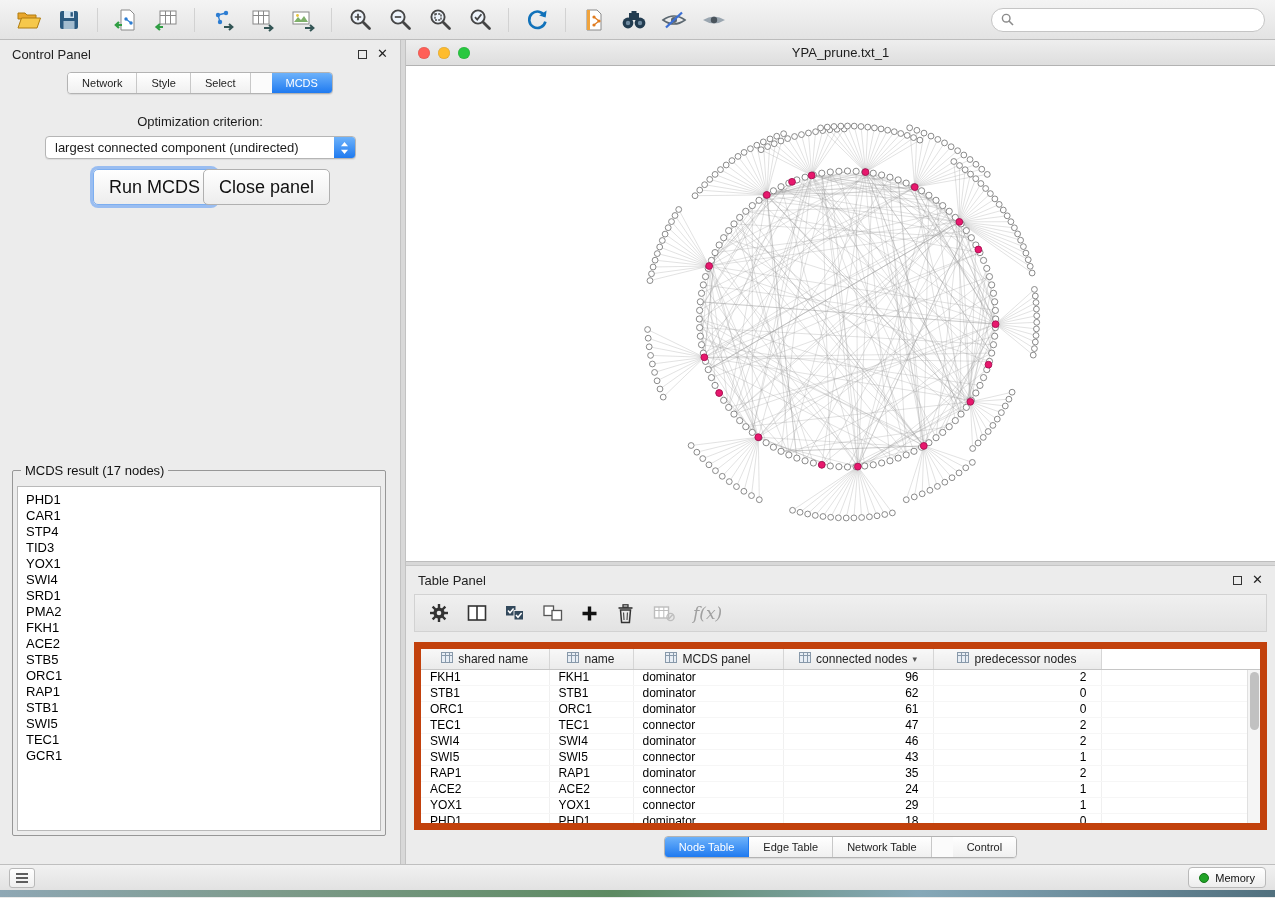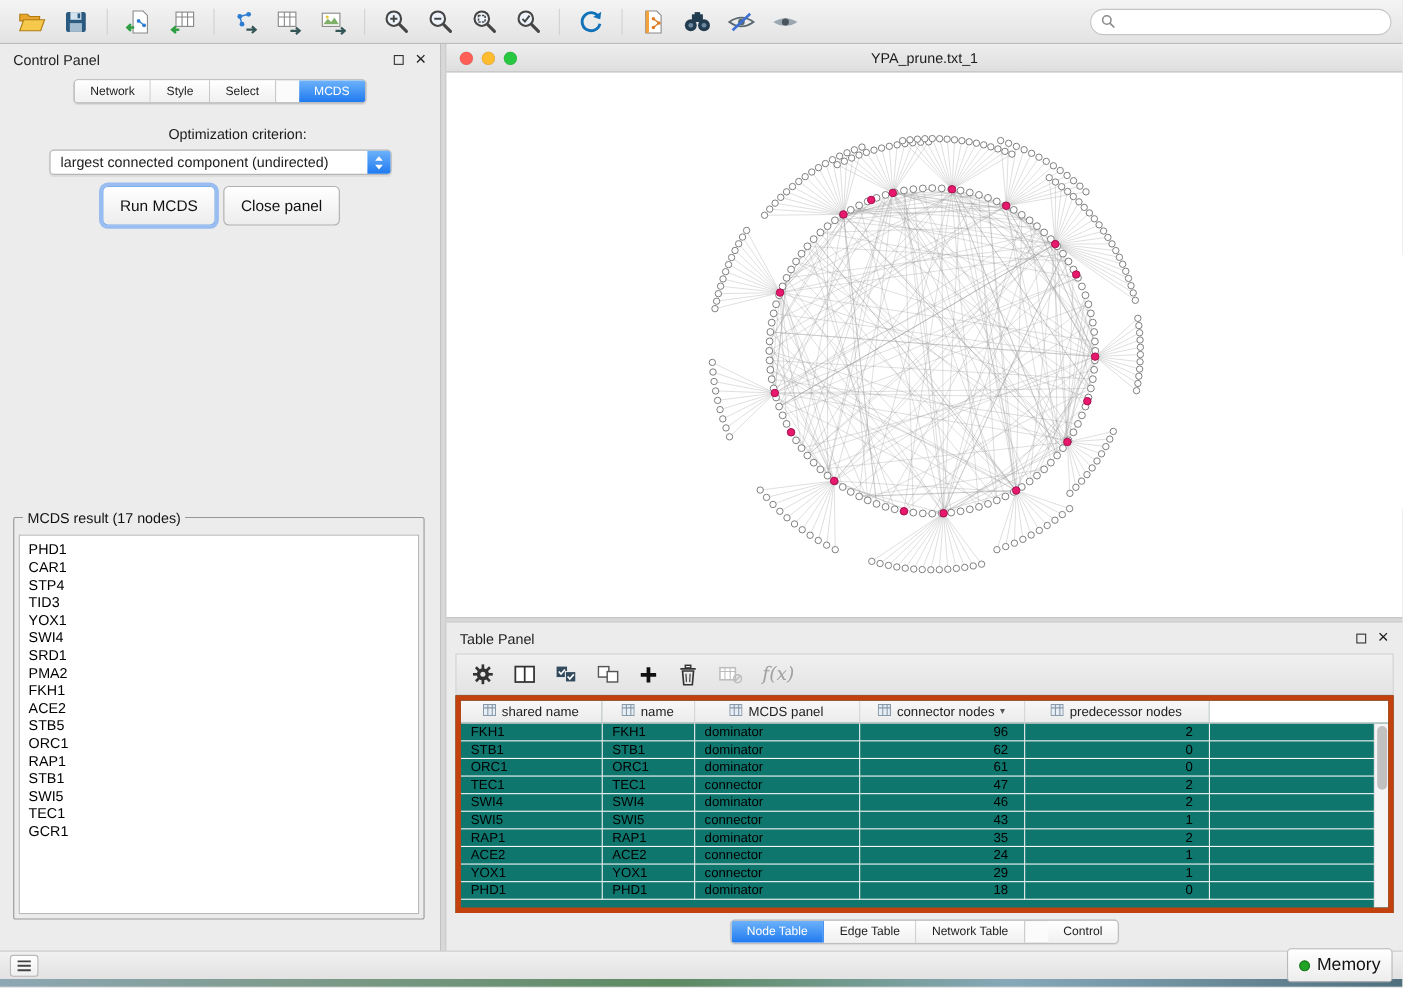--- a/index.html
+++ b/index.html
@@ -20,25 +20,25 @@
   #control-panel{width:400px;background:#ececec;position:relative;flex:none;}
   .panel-header{height:28px;display:flex;align-items:center;padding:0 12px;font-size:13px;color:#222;}
   .ph-icons{margin-left:auto;display:flex;gap:10px;align-items:center;}
   .float-ic{width:9px;height:9px;border:1.5px solid #333;display:inline-block;}
   .close-ic{font-size:13px;font-weight:bold;color:#222;line-height:10px;}
   #cp-tabs-row{display:flex;justify-content:center;margin-top:4px;}
   .seg{display:inline-flex;border:1px solid #b3b3b3;border-radius:4px;background:#fbfbfb;overflow:hidden;box-shadow:0 1px 1px rgba(0,0,0,.08);}
   .seg-item{padding:4px 14px;font-size:11px;color:#1d1d1d;border-right:1px solid #c8c8c8;background:linear-gradient(#ffffff,#f0f0f0);white-space:nowrap;}
   .seg-item:last-child{border-right:none;margin-left:21px;}
   .seg-item.active{background:linear-gradient(#6db2fa,#1f7af0);color:#fff;border-right-color:#1f7af0;}
-  .opt-label{position:absolute;top:74px;left:16px;width:100%;text-align:center;font-size:13px;}
+  .opt-label{position:absolute;top:74px;left:0;width:100%;text-align:center;font-size:13px;}
   .combo{position:absolute;left:45px;top:96px;width:311px;height:23px;background:#fff;border:1px solid #b5b5b5;border-radius:4px;display:flex;align-items:center;font-size:13px;box-shadow:0 1px 1px rgba(0,0,0,.07);}
   .combo .val{flex:1;padding:0 9px;white-space:nowrap;overflow:hidden;}
   .combo-btn{width:21px;height:100%;background:linear-gradient(#6db2fa,#1f7af0);border-radius:0 3px 3px 0;display:flex;align-items:center;justify-content:center;}
-  .mac-btn{position:absolute;height:36px;padding:0 15px;border:1px solid #b0b0b0;border-radius:5px;background:linear-gradient(#ffffff,#ededed);font-size:14px;font-family:inherit;color:#111;}
+  .mac-btn{position:absolute;height:36px;padding:0 15px;border:1px solid #b0b0b0;border-radius:5px;background:linear-gradient(#ffffff,#ededed);font-size:18px;font-family:inherit;color:#111;}
   #run-btn{left:93px;top:129px;border-color:#7caef0;box-shadow:0 0 0 3px rgba(86,152,245,.55);}
   #closep-btn{left:203px;top:129px;text-align:right;}
   .result-box{position:absolute;left:12px;top:423px;width:374px;height:373px;border:1px solid #979797;border-radius:2px;padding:8px 4px 4px;background:#ececec;}
   .result-box legend{font-size:13px;padding:0 4px;margin-left:4px;color:#111;}
   .result-list{width:100%;height:100%;background:#fff;border:1px solid #b9b9b9;overflow:hidden;padding:5px 0 0 8px;font-size:13px;line-height:16px;color:#000;}
 
   
   #v-splitter{width:6px;background:#d8d8d8;border-left:1px solid #c2c2c2;border-right:1px solid #c2c2c2;flex:none;}
   #h-splitter{height:5px;background:#d8d8d8;border-top:1px solid #bdbdbd;border-bottom:1px solid #c6c6c6;}
 
@@ -49,37 +49,37 @@
   #lights{position:absolute;left:12px;display:flex;gap:8px;}
   .light{width:12px;height:12px;border-radius:50%;display:inline-block;box-shadow:inset 0 0 1px rgba(0,0,0,.35);}
   .net-view{flex:1;background:#fff;position:relative;}
   #net-svg{position:absolute;left:0;top:0;width:100%;height:100%;}
 
   
   #table-panel{flex:1;background:#ececec;display:flex;flex-direction:column;min-height:0;}
   .tp-toolbar{height:38px;background:linear-gradient(#f0f0f0,#e3e3e3);border:1px solid #d2d2d2;margin:0 8px;display:flex;align-items:center;gap:18px;padding:0 14px;flex:none;}
   .tpi{display:flex;align-items:center;justify-content:center;}
   .fx{font-family:"DejaVu Serif","Liberation Serif",serif;font-style:italic;font-size:17px;color:#a0a0a0;}
-  .tp-table-wrap{margin:0 8px 0;background:#0f766e;border:5px solid #c2410c;position:relative;flex:1;overflow:hidden;}
+  .tp-table-wrap{margin:10px 8px 0;background:#ffffff;border:7px solid #c2410c;position:relative;flex:1;overflow:hidden;}
   table{border-collapse:collapse;width:100%;table-layout:fixed;font-size:12px;}
   thead th{height:20px;background:linear-gradient(#f8f8f8,#ebebeb);border-right:1px solid #d6d6d6;border-bottom:1px solid #c6c6c6;font-weight:normal;text-align:center;color:#222;}
   thead th.empty{background:#fff;border-right:none;}
   .th-inner{display:flex;align-items:center;justify-content:center;gap:5px;}
   .sort{font-size:9px;color:#555;}
   tbody td{height:16px;padding:0 9px;border-right:1px solid #f0f0f0;border-bottom:1px solid #f6f6f6;color:#000;white-space:nowrap;overflow:hidden;}
   tbody td.num{text-align:right;padding-right:14px;}
   tbody td.filler{border-right:none;}
   .tp-scrollbar{position:absolute;right:0;top:21px;bottom:0;width:13px;background:#f5f5f5;border-left:1px solid #e0e0e0;}
   .tp-scrollbar .thumb{position:absolute;top:2px;left:2px;width:9px;height:58px;background:#c1c1c1;border-radius:5px;}
   .tp-tabs{height:34px;display:flex;align-items:center;justify-content:center;flex:none;}
 
   
   #statusbar{height:26px;background:linear-gradient(#f1f1f1,#e2e2e2);border-top:1px solid #bfbfbf;display:flex;align-items:center;padding:0 9px;}
   .menu-btn{width:26px;height:20px;border:1px solid #b9b9b9;border-radius:3px;background:linear-gradient(#fff,#efefef);display:flex;align-items:center;justify-content:center;}
-  .memory-btn{margin-left:auto;height:31px;border:1px solid #b9b9b9;border-radius:4px;background:linear-gradient(#ffffff,#ededed);display:flex;align-items:center;gap:6px;padding:0 10px;font-size:16px;color:#111;text-align:center;}
+  .memory-btn{margin-left:auto;height:21px;border:1px solid #b9b9b9;border-radius:4px;background:linear-gradient(#ffffff,#ededed);display:flex;align-items:center;gap:6px;padding:0 10px;font-size:11px;color:#111;text-align:center;}
   .mem-dot{width:10px;height:10px;border-radius:50%;background:#21a327;border:1px solid #15761a;display:inline-block;}
   #wallpaper-strip{height:7px;background:linear-gradient(90deg,#8ea7b4,#7d9a8a 22%,#5d8a62 48%,#86a8b8 72%,#51707e);}
 </style>
 </head>
 <body>
 
 <div id="toolbar">
   <div class="tbi">
     <svg width="26" height="22" viewBox="0 0 26 22">
       <path d="M2 4 h7 l2 2 h9 v4 H2z" fill="#e8a62c" stroke="#b07c10"></path>
@@ -1103,21 +1103,21 @@
                   </span>
                 </th>
                 <th>
                   <span class="th-inner">
                     <span><svg width="12" height="11" viewBox="0 0 12 11">
                         <rect x="0.5" y="0.5" width="11" height="10" fill="#e8eef5" stroke="#8899aa"></rect>
                         <line x1="0.5" y1="3.5" x2="11.5" y2="3.5" stroke="#8899aa"></line>
                         <line x1="4.5" y1="0.5" x2="4.5" y2="10.5" stroke="#8899aa"></line>
                         <line x1="8.5" y1="0.5" x2="8.5" y2="10.5" stroke="#8899aa"></line>
                       </svg></span>
-                    <span>connector nodes</span>
+                    <span>connected nodes</span>
                     <span class="sort">▾</span>
                   </span>
                 </th>
                 <th>
                   <span class="th-inner">
                     <span><svg width="12" height="11" viewBox="0 0 12 11">
                         <rect x="0.5" y="0.5" width="11" height="10" fill="#e8eef5" stroke="#8899aa"></rect>
                         <line x1="0.5" y1="3.5" x2="11.5" y2="3.5" stroke="#8899aa"></line>
                         <line x1="4.5" y1="0.5" x2="4.5" y2="10.5" stroke="#8899aa"></line>
                         <line x1="8.5" y1="0.5" x2="8.5" y2="10.5" stroke="#8899aa"></line>

